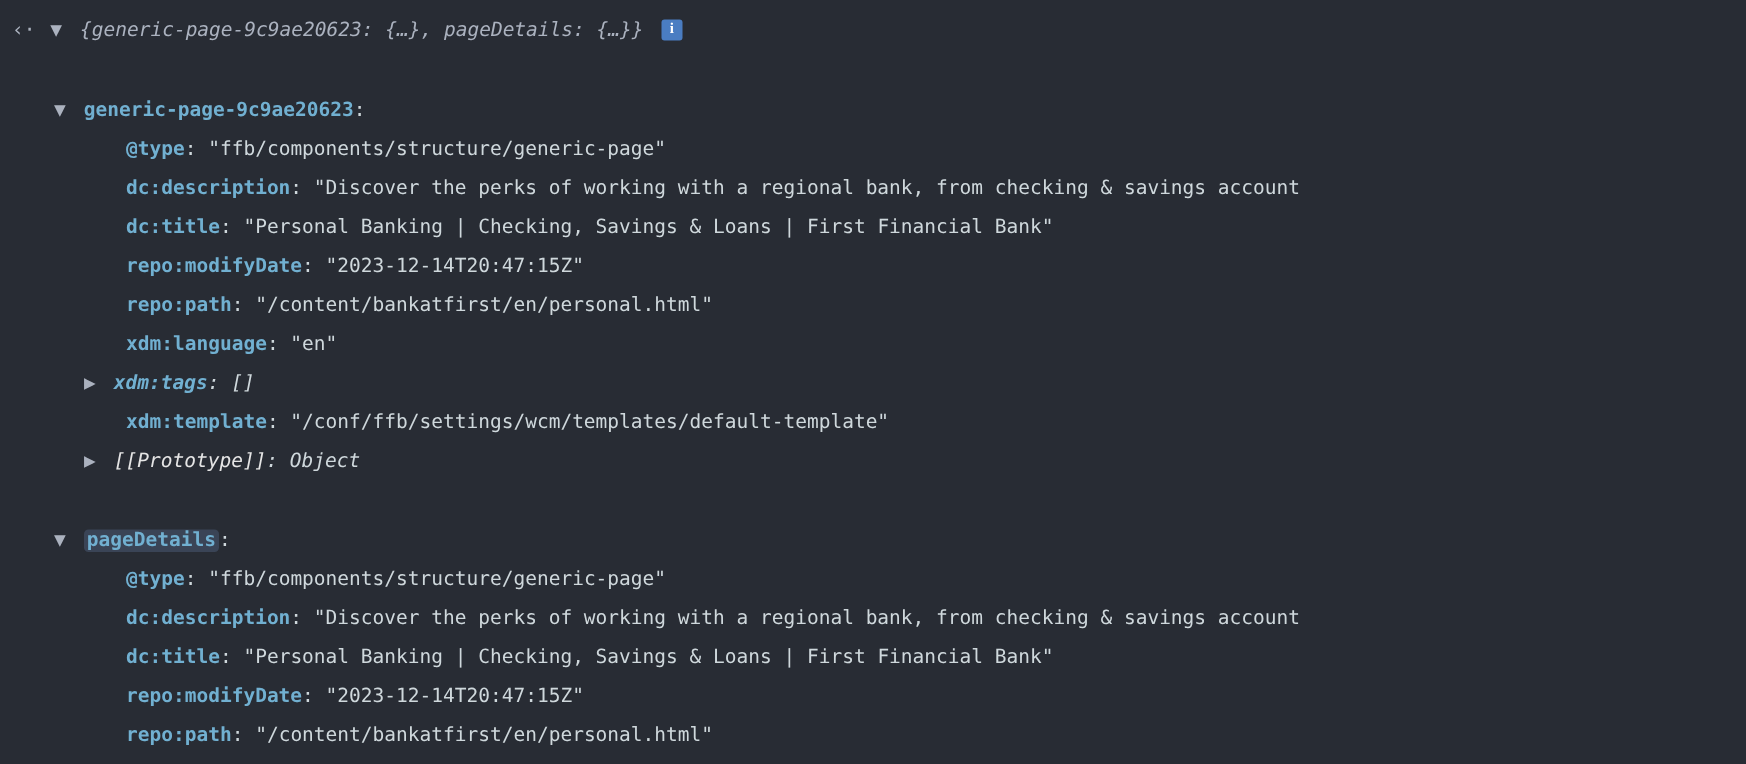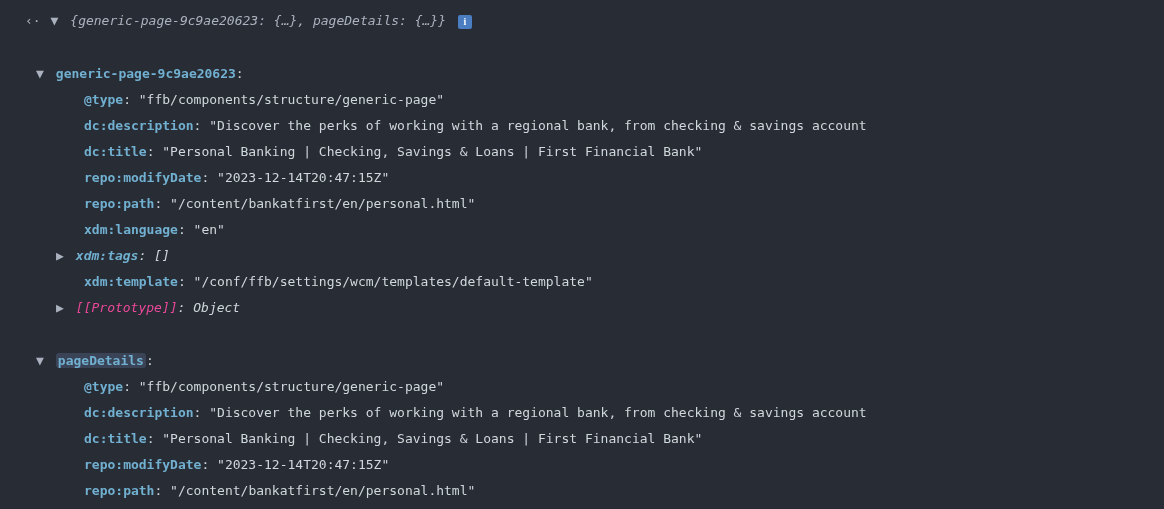--- a/index.html
+++ b/index.html
@@ -13,21 +13,21 @@
       font-family: "Menlo", "Monaco", "Consolas", monospace;
       font-size: 13px;
       line-height: 2;
       padding: 8px 0;
       overflow: hidden;
       width: 1164px;
       height: 509px;
     }
     .row {
       white-space: nowrap;
-      padding-left: 25px;
+      padding-left: 8px;
     }
     .arrow {
       display: inline-block;
       width: 12px;
       color: #abb2bf;
       cursor: pointer;
       user-select: none;
     }
     .back-arrow {
       display: inline-block;
@@ -49,21 +49,21 @@
     .bracket {
       color: #cfd8dc;
     }
     .punct {
       color: #cfd8dc;
     }
     .object-word {
       color: #cfd8dc;
     }
     .proto {
-      color: #ec4899;
+      color: #e5e5e5;
     }
     .info-badge {
       display: inline-block;
       background-color: #4a7dc2;
       color: #fff;
       width: 14px;
       height: 14px;
       line-height: 14px;
       text-align: center;
       font-size: 10px;

